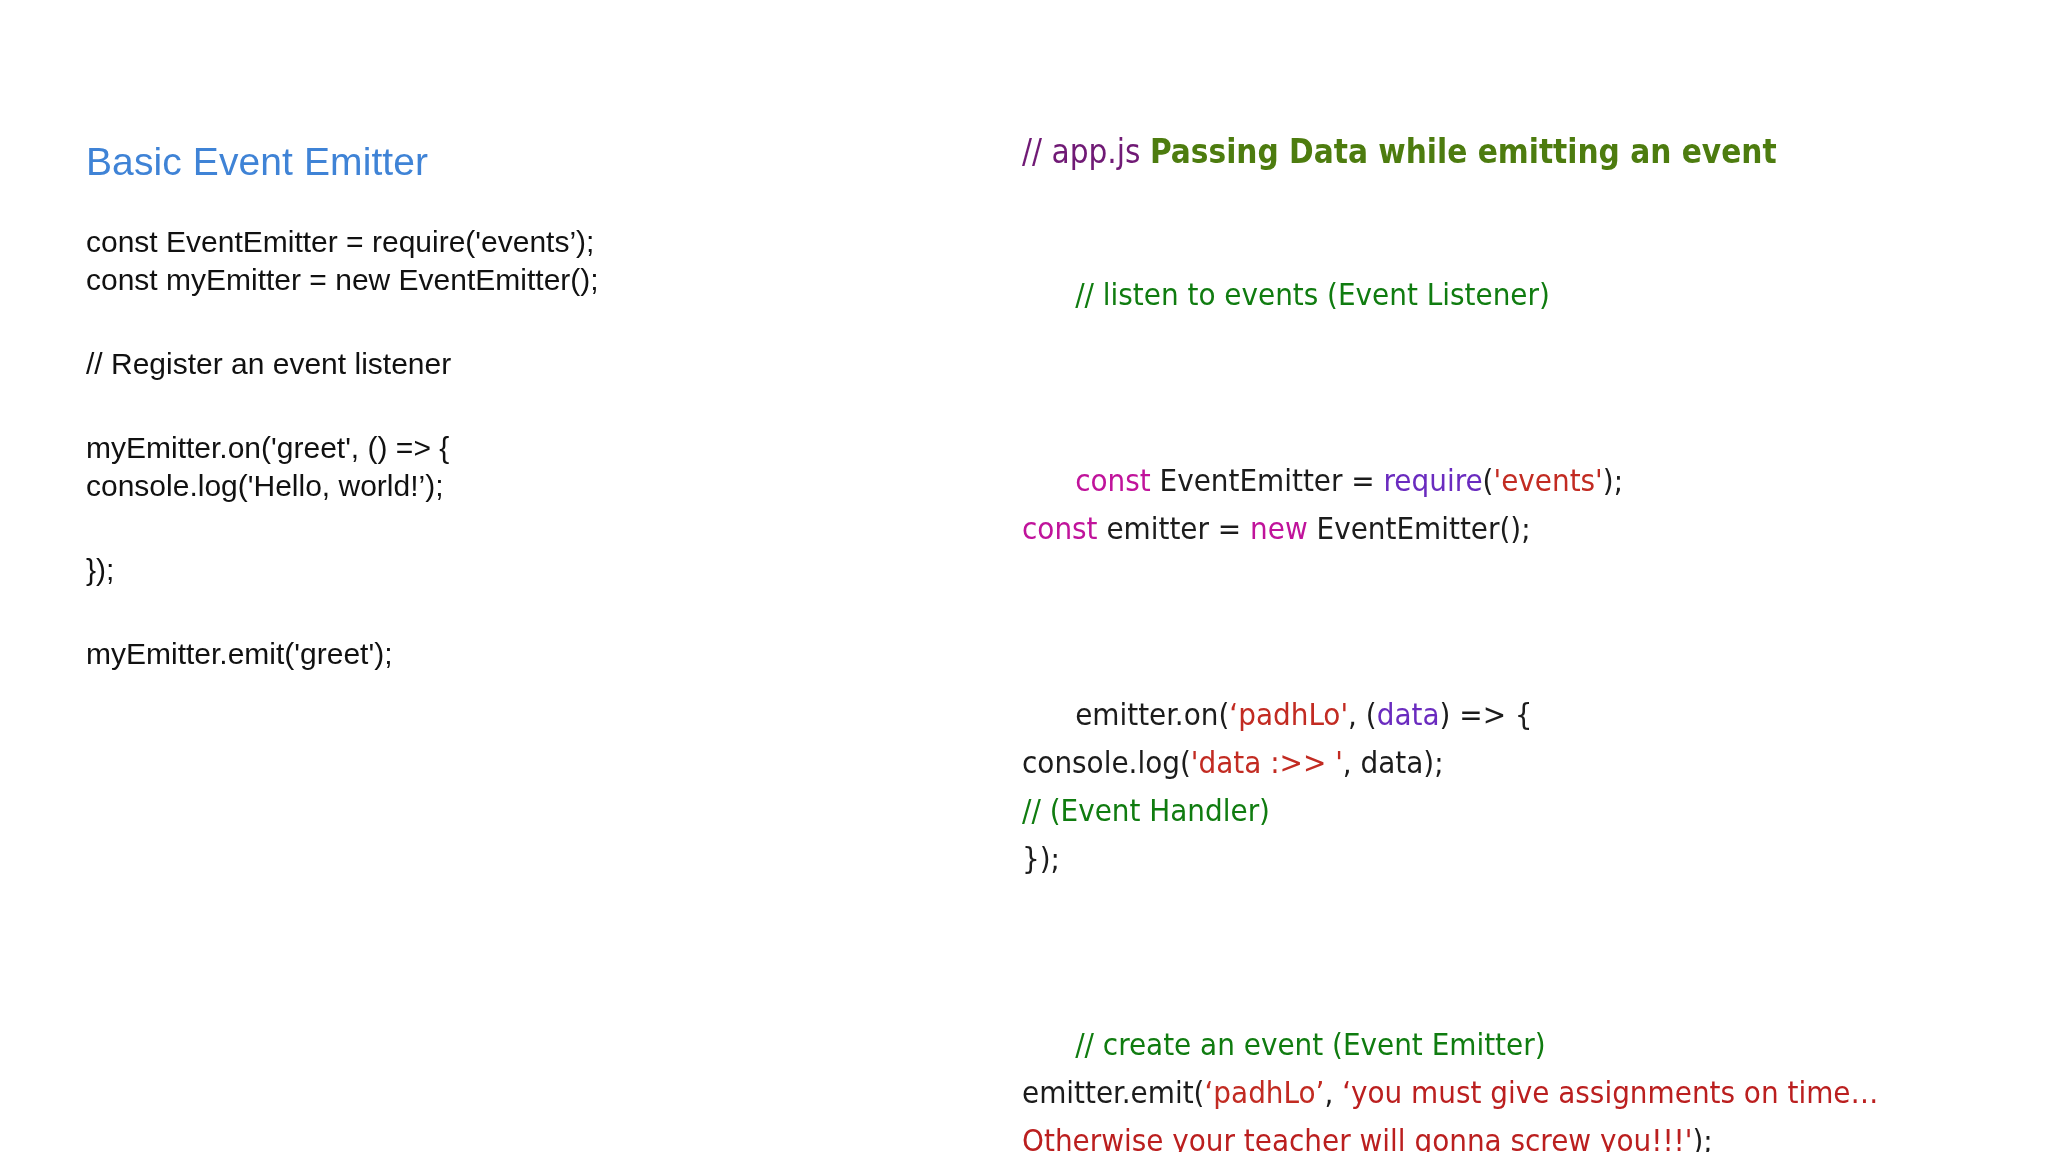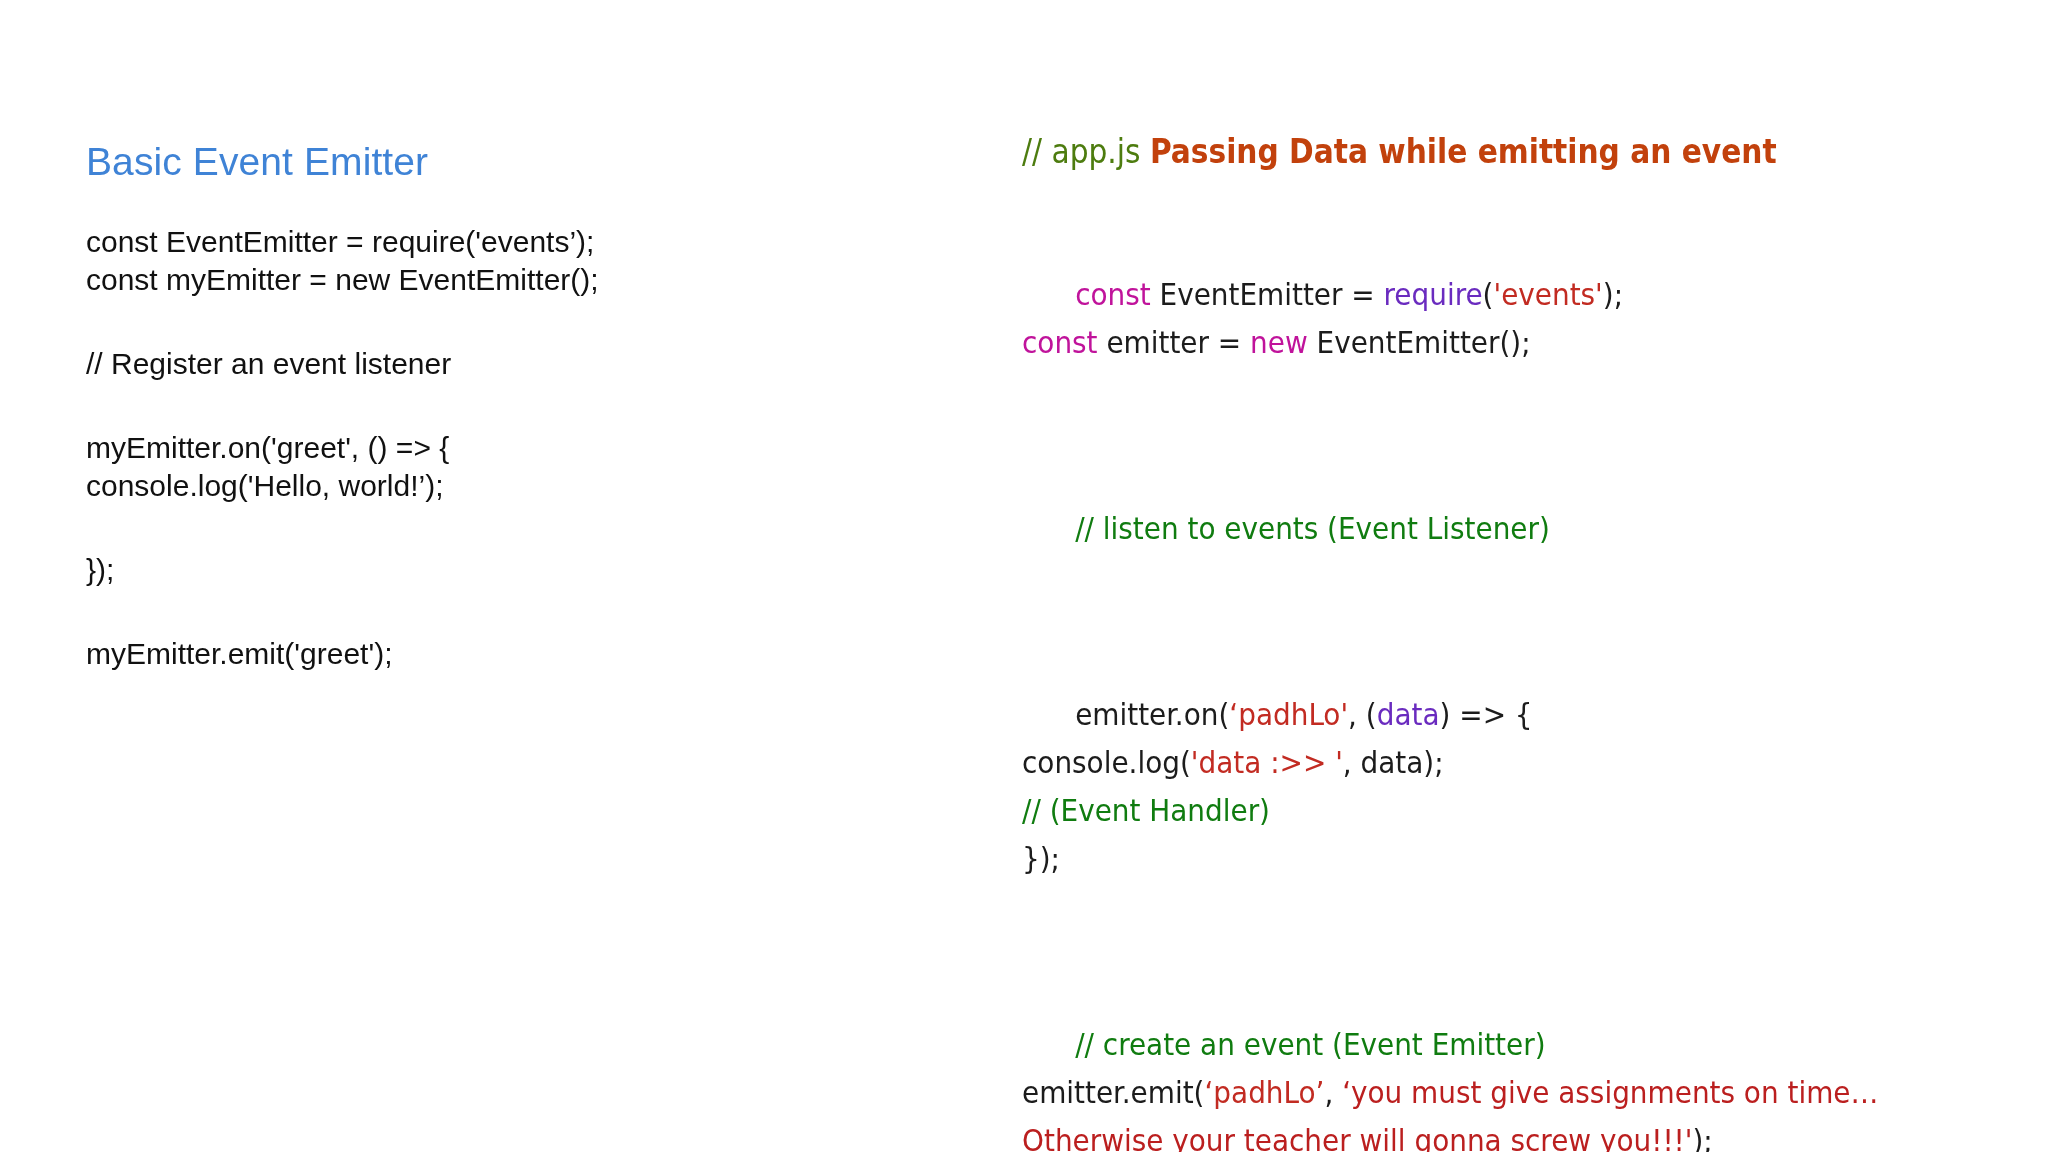--- a/index.html
+++ b/index.html
@@ -55,25 +55,25 @@
     width: 900px;
     font-family: "DejaVu Sans Condensed", "Liberation Sans", sans-serif;
   }
   .right-heading {
     font-size: 33px;
     line-height: 1.2;
     margin: 0 0 50px 0;
     white-space: nowrap;
   }
   .right-heading .cmt-file {
-    color: #4d7c0f;
+    color: #701a75;
     font-weight: 400;
   }
   .right-heading .head-bold {
-    color: #c2410c;
+    color: #4d7c0f;
     font-weight: 700;
   }
   .code-block {
     font-size: 31px;
     line-height: 48px;
     color: #1c1c1c;
     margin: 0 0 42px 0;
     white-space: pre-wrap;
   }
   .code-block:last-child { margin-bottom: 0; }
@@ -109,25 +109,25 @@
     <p class="left-block">myEmitter.emit('greet');</p>
   </div>
 
   <div class="right-col">
 
     <div class="right-heading">
       <span class="cmt-file">// app.js </span><span class="head-bold">Passing Data while emitting an event</span>
     </div>
 
     <div class="code-block">
-      <span class="kw">const</span><span class="plain"> EventEmitter = </span><span class="fn">require</span><span class="plain">(</span><span class="str">'events'</span><span class="plain">);</span><br><span class="kw">const</span><span class="plain"> emitter = </span><span class="kw">new</span><span class="plain"> EventEmitter();</span>
+      <span class="cmt">// listen to events (Event Listener)</span>
     </div>
 
     <div class="code-block">
-      <span class="cmt">// listen to events (Event Listener)</span>
+      <span class="kw">const</span><span class="plain"> EventEmitter = </span><span class="fn">require</span><span class="plain">(</span><span class="str">'events'</span><span class="plain">);</span><br><span class="kw">const</span><span class="plain"> emitter = </span><span class="kw">new</span><span class="plain"> EventEmitter();</span>
     </div>
 
     <div class="code-block">
       <span class="plain">emitter.on(</span><span class="str">‘padhLo'</span><span class="plain">, (</span><span class="var">data</span><span class="plain">) =&gt; {</span><br><span class="plain">console.log(</span><span class="str">'data :&gt;&gt; '</span><span class="plain">, data);</span><br><span class="cmt">// (Event Handler)</span><br><span class="plain">});</span>
     </div>
 
     <div class="code-block">
       <span class="cmt">// create an event (Event Emitter)</span><br><span class="plain">emitter.emit(</span><span class="str">‘padhLo’</span><span class="plain">, </span><span class="str2">‘you must give assignments on time… Otherwise your teacher will gonna screw you!!!'</span><span class="plain">);</span>
     </div>
 

